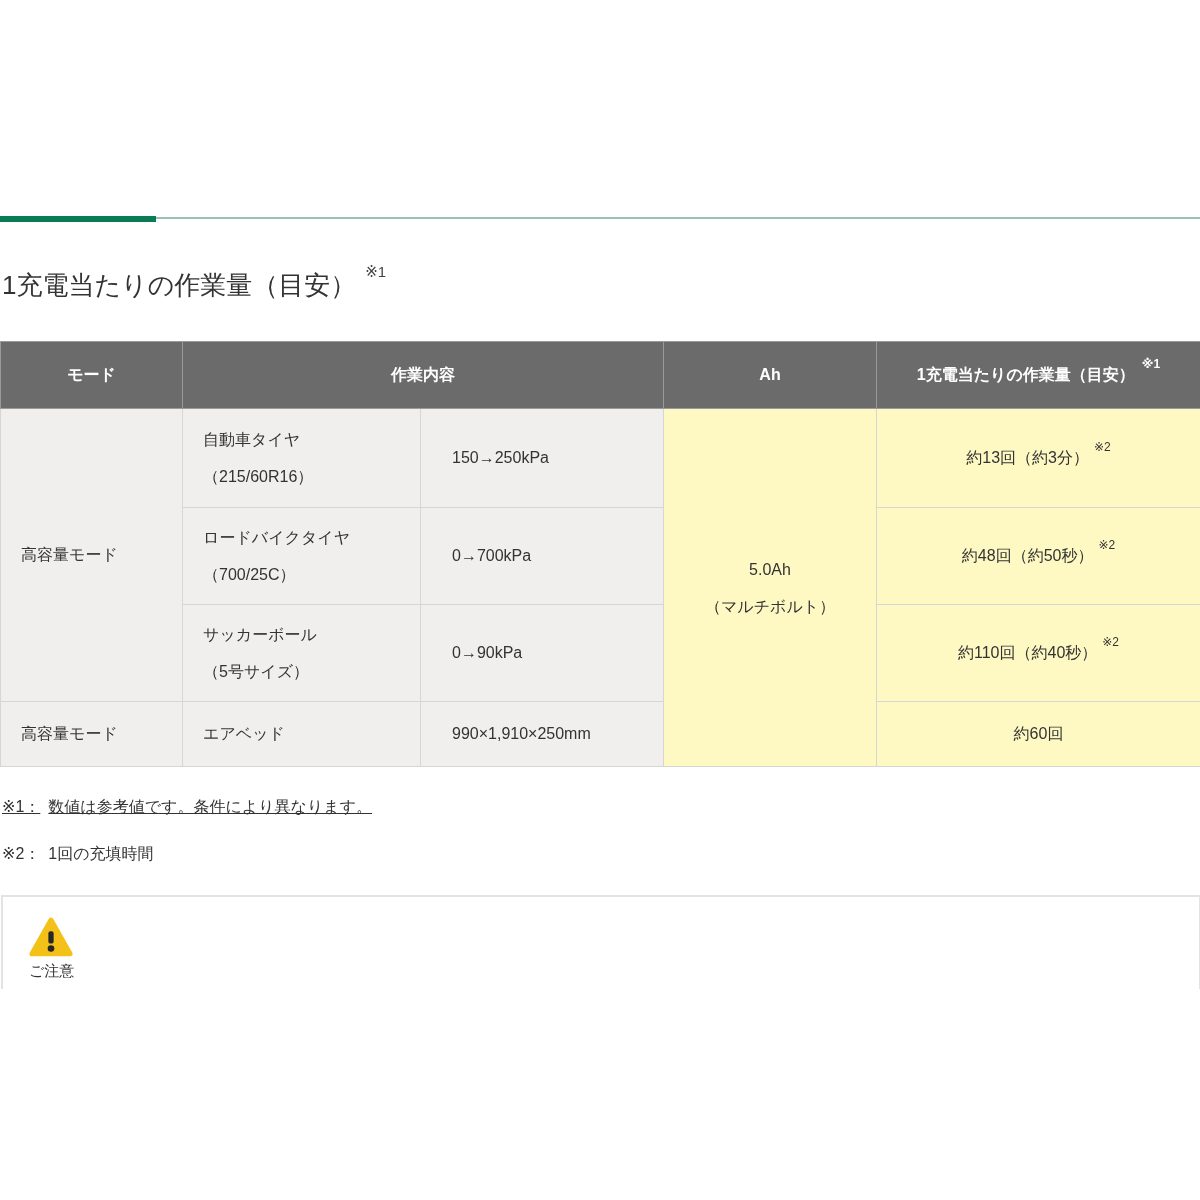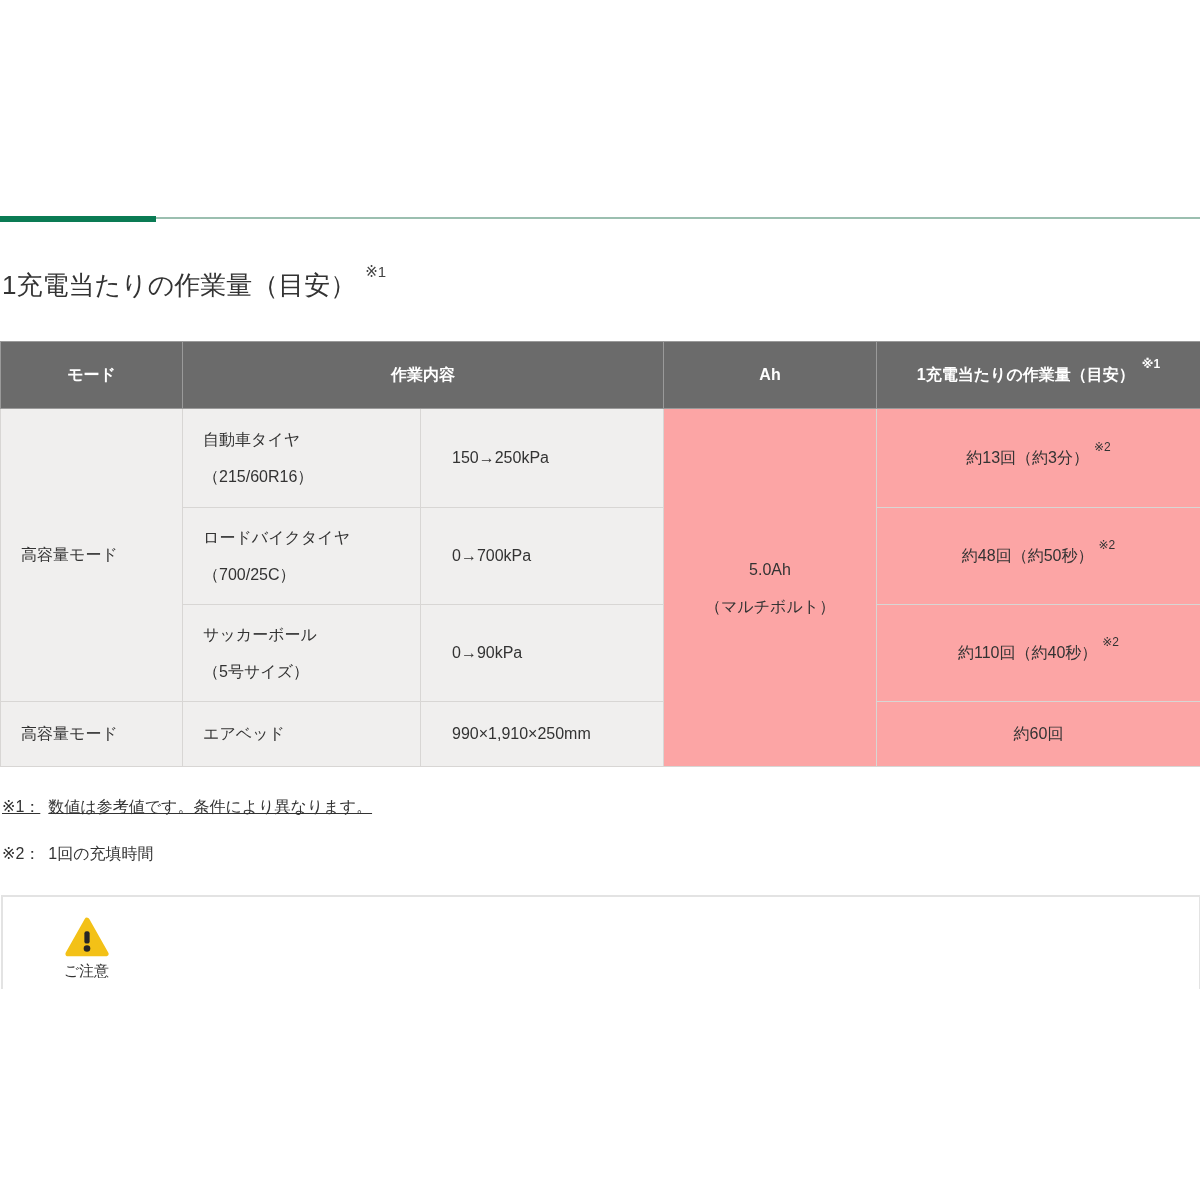--- a/index.html
+++ b/index.html
@@ -31,40 +31,40 @@
     background:var(--header-bg);color:#ffffff;font-weight:600;font-size:16px;
     border:1px solid #9a9a9a;text-align:center;vertical-align:middle;
   }
   table.spec td{border:1px solid var(--border);vertical-align:middle;}
   tr.row-head{height:67px;}
   tr.row-1{height:99px;}
   tr.row-2{height:97px;}
   tr.row-3{height:97px;}
   tr.row-4{height:65px;}
   td.gray{background:var(--cell-gray);}
-  td.white{background:#fca5a5;}
+  td.white{background:#fef9c3;}
   td.mode{text-align:left;padding-left:20px;}
   td.item{text-align:left;padding-left:20px;}
   td.range{text-align:left;padding-left:31px;}
   td.ah{text-align:center;}
   td.result{text-align:center;}
   .line2{display:block;line-height:37px;}
   sup.note{font-size:12px;position:relative;top:-6px;margin-left:5px;}
   th sup.note{margin-left:7px;}
   
   .footnote{position:absolute;left:2px;font-size:16px;color:var(--text);}
   .footnote .marker{margin-right:8px;}
   .fn1{top:797px;text-decoration:underline;}
   .fn2{top:844px;}
   
   .notice{
     position:absolute;top:895px;left:1px;width:1196px;height:92px;
     border:2px solid var(--notice-border);border-bottom:none;background:#ffffff;overflow:hidden;
   }
-  .notice-icon-block{position:absolute;left:26px;top:20px;width:80px;text-align:right;font-family:Liberation Serif, serif;}
+  .notice-icon-block{position:absolute;left:26px;top:20px;width:80px;text-align:left;font-family:Liberation Serif, serif;}
   .notice-label{display:block;margin-top:1px;font-size:15px;color:var(--text);}
   .notice-message{position:absolute;left:104px;top:47px;font-size:16px;color:var(--text);}
   .tri{display:inline-block;}
 </style>
 </head>
 <body>
 
 <div class="divider">
   <div class="line"></div>
   <div class="bar"></div>

